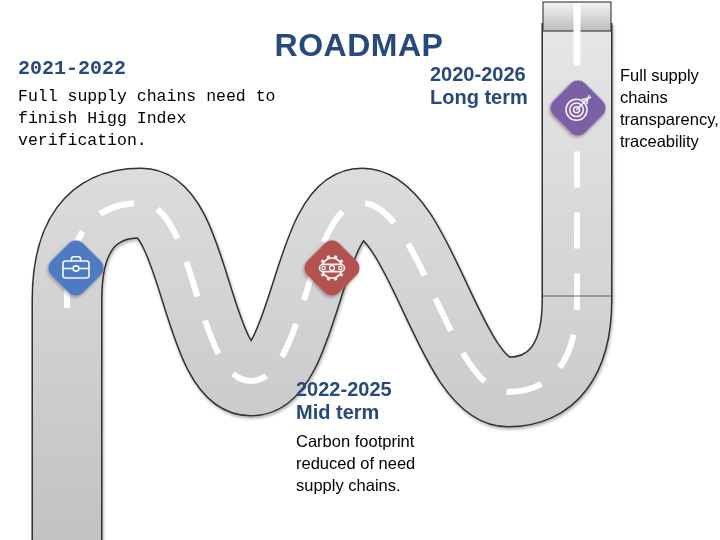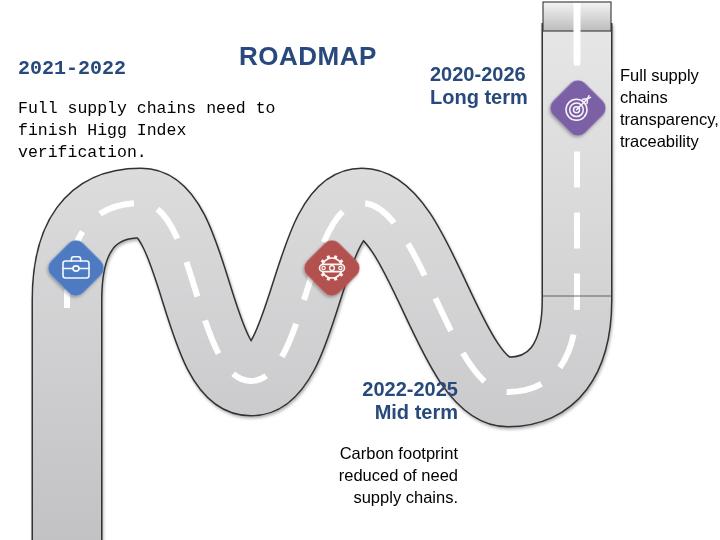--- a/index.html
+++ b/index.html
@@ -3,33 +3,33 @@
 <meta charset="utf-8">
 <style>
   html,body{margin:0;padding:0;}
   .canvas{
     position:relative;width:720px;height:540px;background:#ffffff;overflow:hidden;
     font-family:"Liberation Sans", sans-serif;
   }
   .canvas svg{position:absolute;left:0;top:0;}
   .txt{position:absolute;}
   .title{
-    top:41px;left:239px;width:240px;
-    font-size:26px;font-weight:700;letter-spacing:.5px;color:var(--accent,#28497c);
+    top:27px;left:239px;width:240px;text-align:center;
+    font-size:32px;font-weight:700;letter-spacing:.5px;color:var(--accent,#28497c);
   }
   .heading{
     font-size:20px;font-weight:700;line-height:23px;color:var(--accent,#28497c);
   }
   .desc{
-    font-size:16.5px;line-height:22px;color:#000;margin-top:18px;
+    font-size:16.5px;line-height:22px;color:#000;margin-top:6px;
   }
   .short-block{left:18px;top:57px;width:302px;font-family:Liberation Mono, monospace;}
   .long-heading{left:430px;top:63px;width:160px;}
   .long-desc{left:620px;top:64px;width:112px;margin-top:0;}
-  .mid-block{left:303px;top:378px;width:155px;text-align:right;}
+  .mid-block{left:296px;top:378px;width:155px;text-align:left;}
 </style>
 </head>
 <body>
 
 <div class="canvas">
 
   <svg width="720" height="540" viewBox="0 0 720 540">
     <defs>
       <linearGradient id="roadGrad" x1="0" y1="0" x2="0" y2="545" gradientUnits="userSpaceOnUse">
         <stop offset="0" stop-color="#e8e8e9"></stop>

